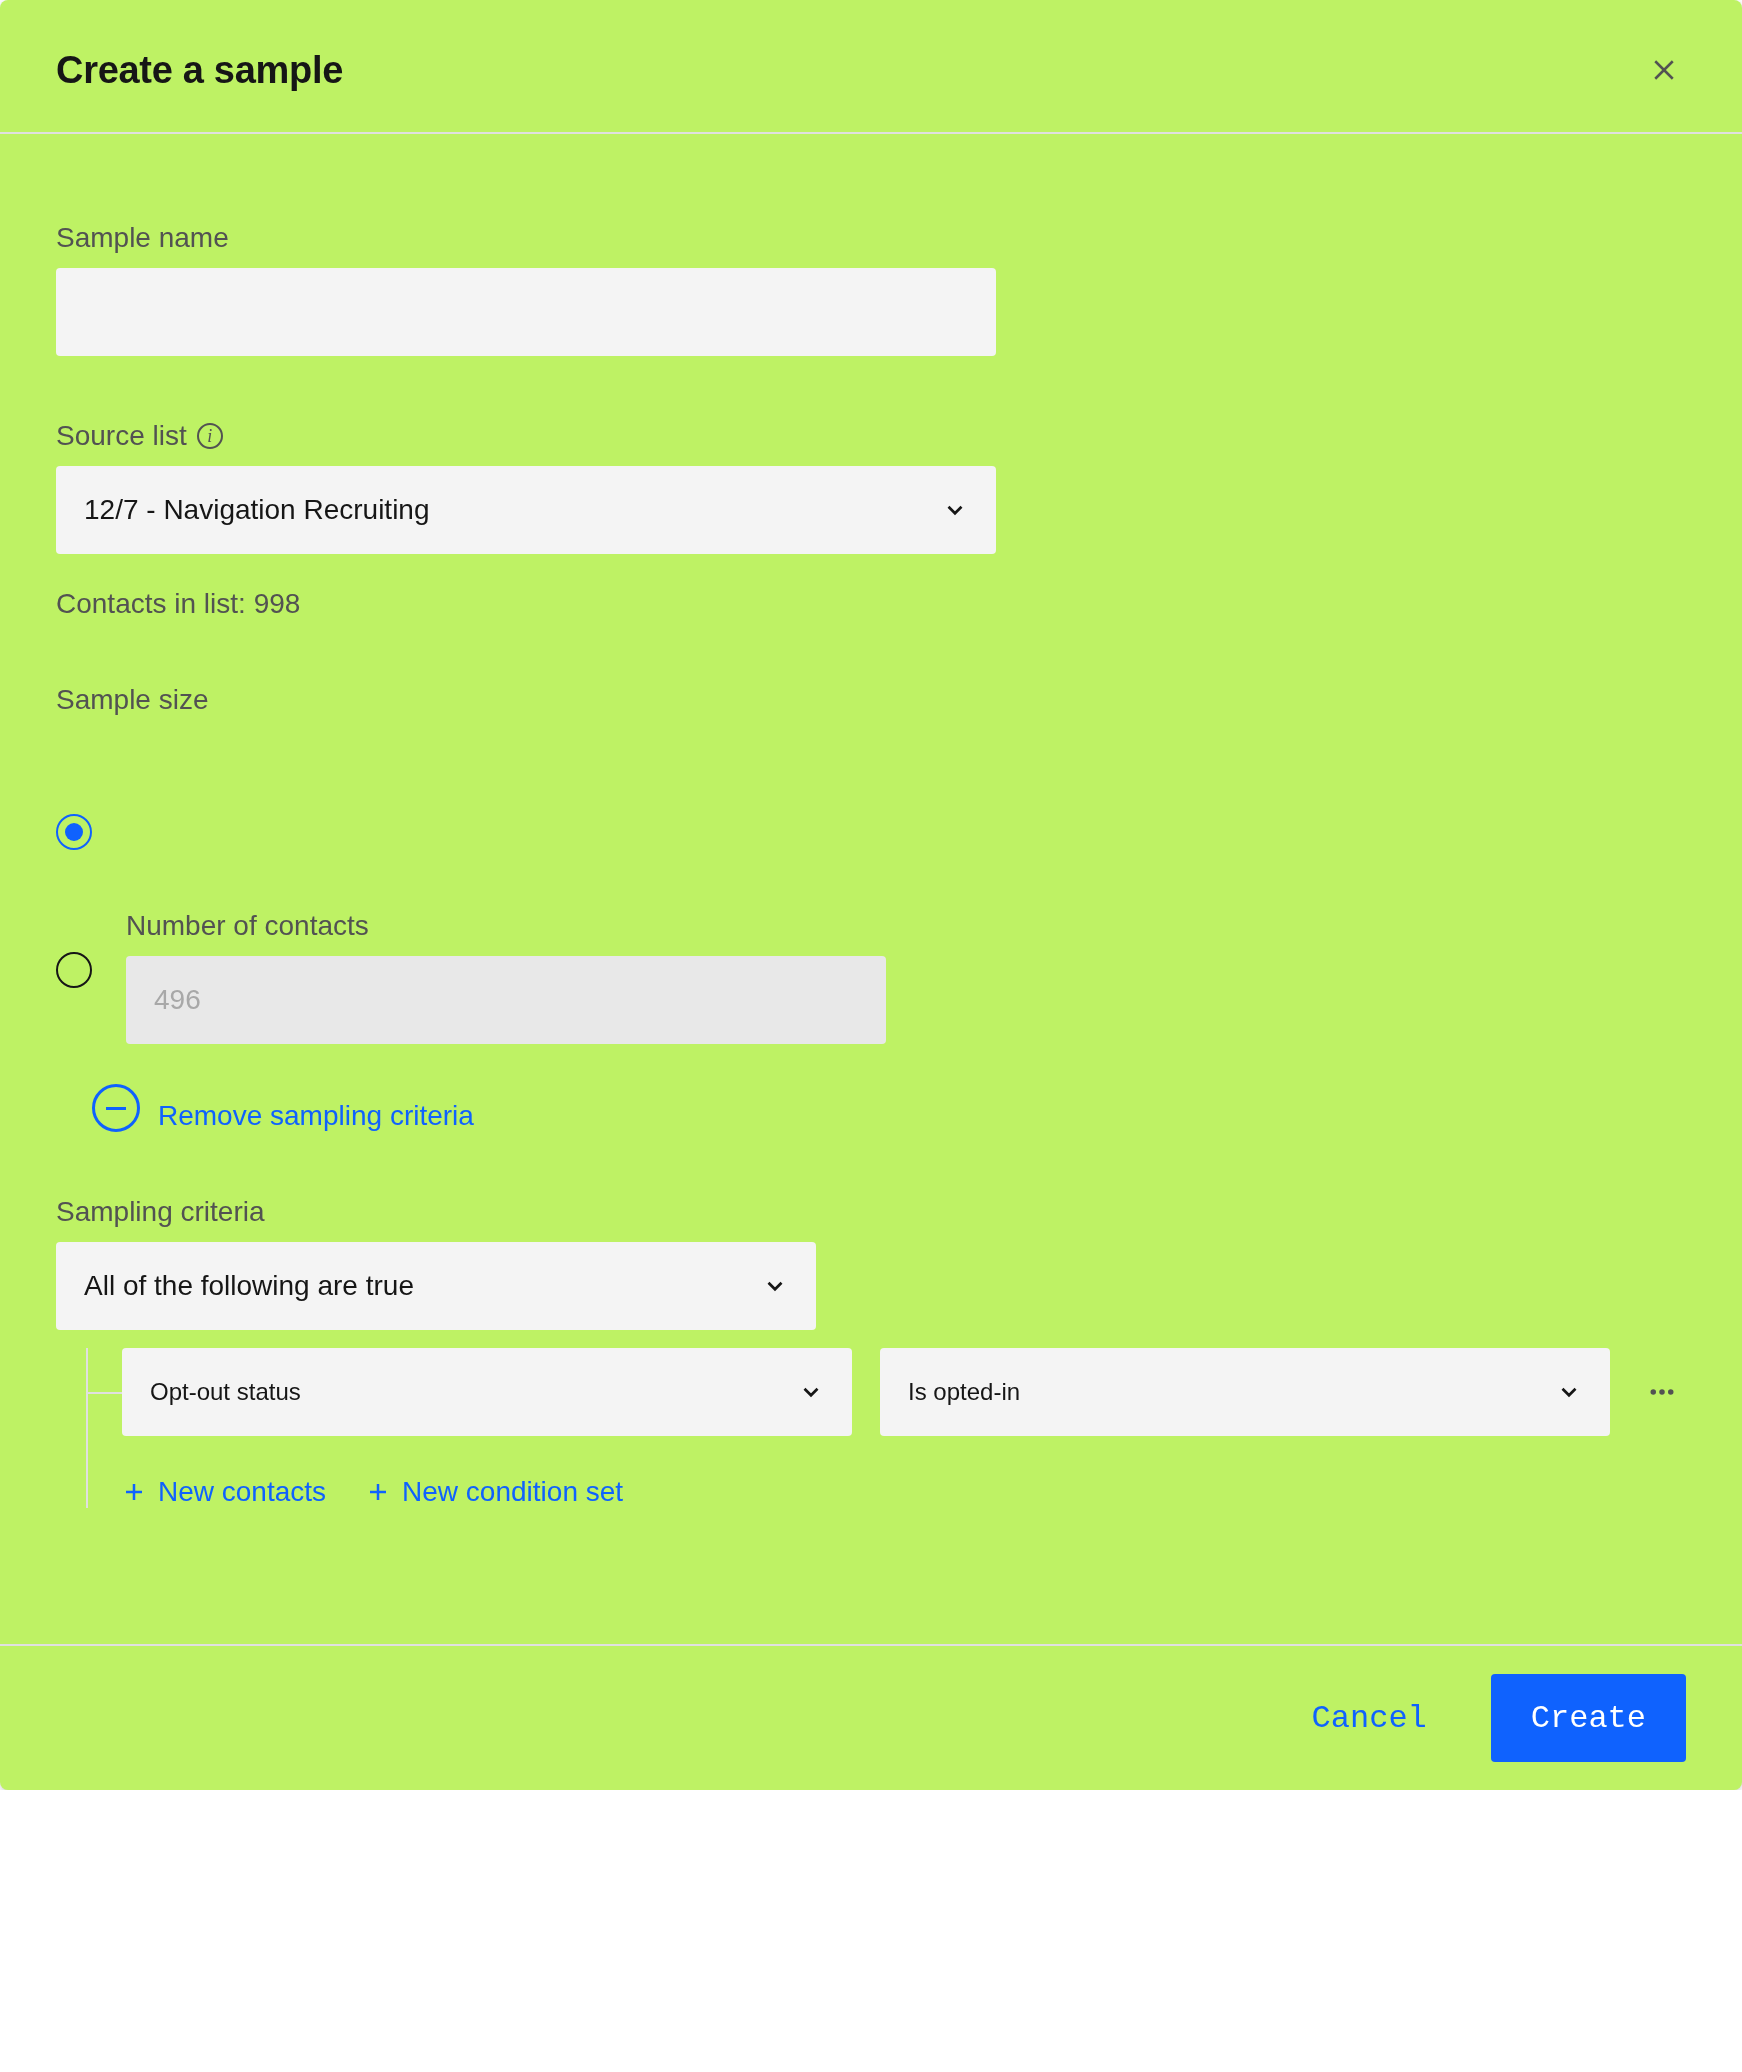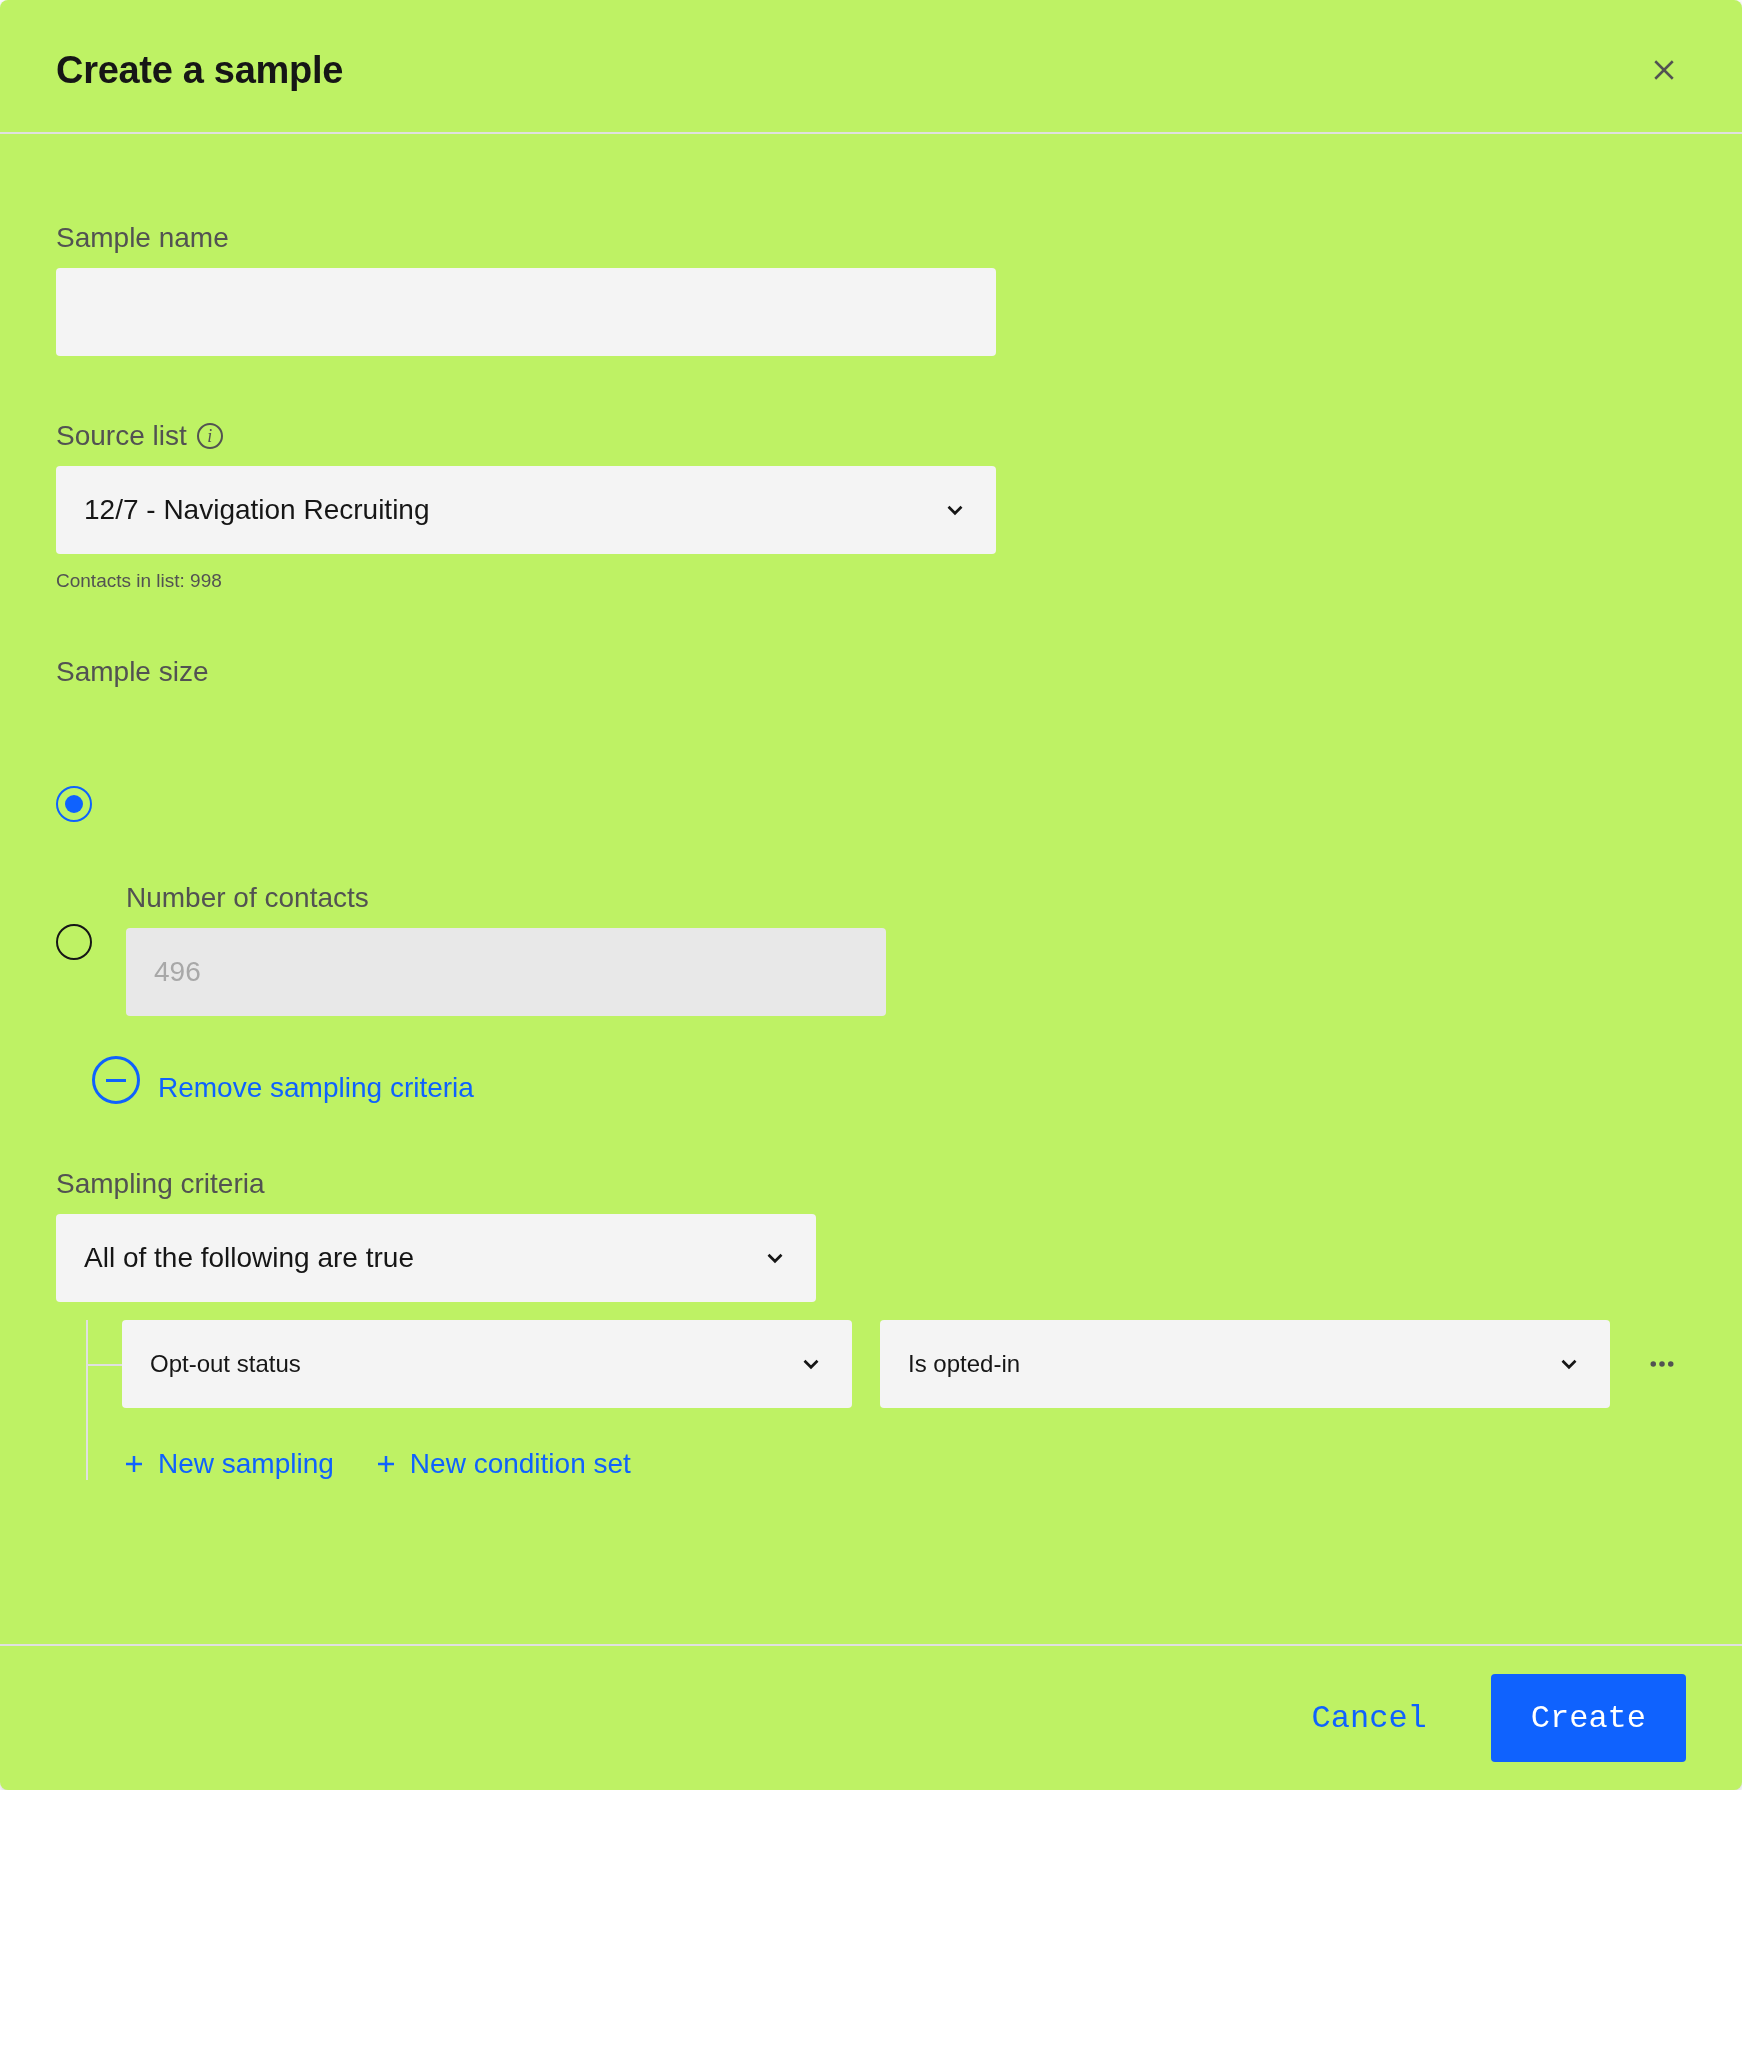--- a/index.html
+++ b/index.html
@@ -81,23 +81,23 @@
     }
     .select {
       display: flex;
       align-items: center;
       justify-content: space-between;
       cursor: pointer;
     }
     .chevron { display:flex; align-items:center; }
     .chevron svg { width: 26px; height: 26px; }
     .helper {
-      font-size: 19px;
+      font-size: 28px;
       color: var(--text-secondary);
-      margin-top: 16px;
+      margin-top: 34px;
     }
     .section-label {
       font-size: 28px;
       color: var(--text-secondary);
       margin-bottom: 40px;
     }
     .radio-row {
       display: flex;
       align-items: flex-start;
       gap: 34px;
@@ -343,21 +343,21 @@
             </svg>
           </div>
         </div>
 
         <div class="tree-actions">
           <div class="action-link">
             <svg viewBox="0 0 24 24" fill="none" stroke="currentColor" stroke-width="2.5">
                 <line x1="12" y1="4" x2="12" y2="20"></line>
                 <line x1="4" y1="12" x2="20" y2="12"></line>
               </svg>
-            <span>New sampling</span>
+            <span>New contacts</span>
           </div>
           <div class="action-link">
             <svg viewBox="0 0 24 24" fill="none" stroke="currentColor" stroke-width="2.5">
                 <line x1="12" y1="4" x2="12" y2="20"></line>
                 <line x1="4" y1="12" x2="20" y2="12"></line>
               </svg>
             <span>New condition set</span>
           </div>
         </div>
       </div>

